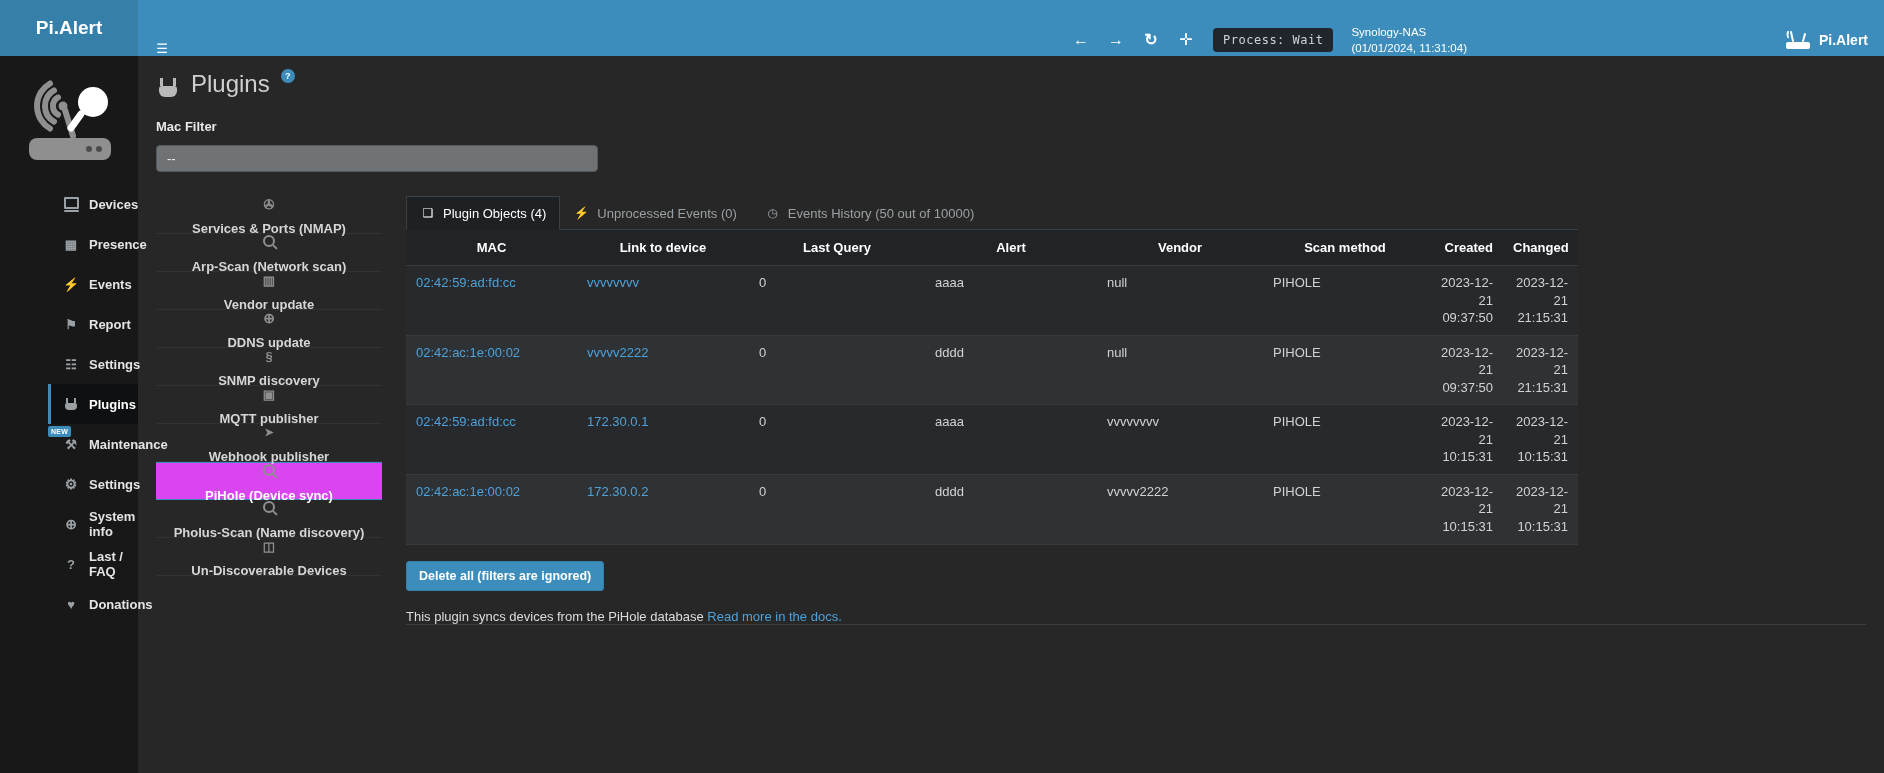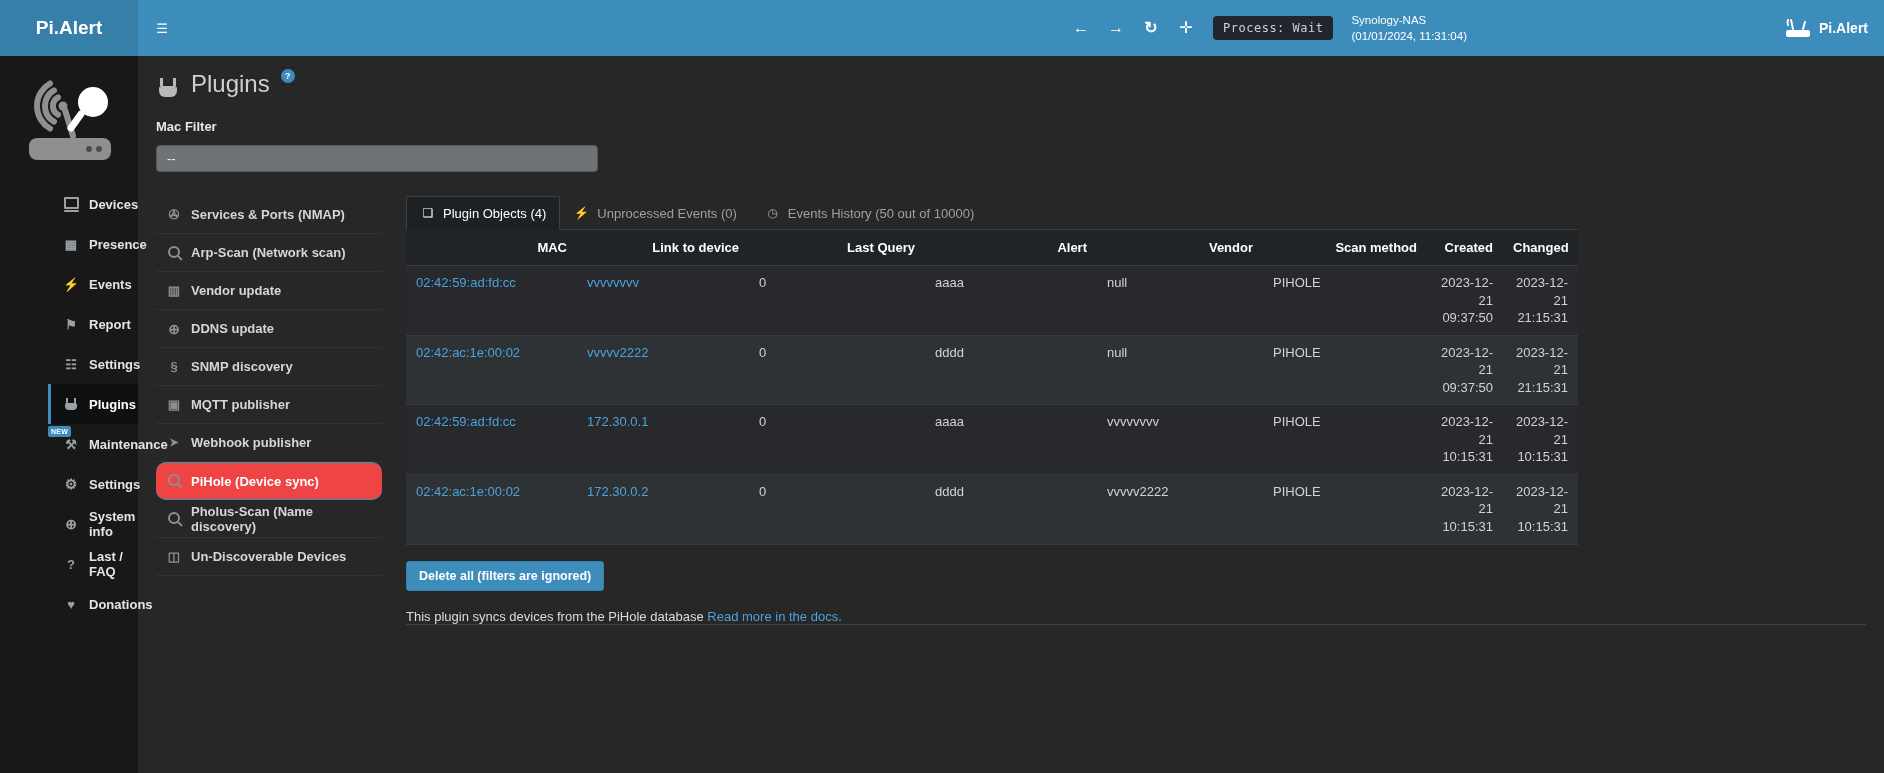--- a/index.html
+++ b/index.html
@@ -4,21 +4,21 @@
 <style>
   * { box-sizing: border-box; margin: 0; padding: 0; }
   html,body { width:1884px; height:773px; overflow:hidden; background:#272727;
               font-family:"Liberation Sans", sans-serif; }
   .app { width:1884px; height:773px; display:flex; flex-direction:column; }
 
   
   .topbar { height:56px; display:flex; flex:none; }
   .brand-box { width:138px; background:#367fa9; color:#fff; font-size:19px; font-weight:700;
                display:flex; align-items:center; justify-content:center; cursor:pointer; }
-  .topbar-main { flex:1; background:#3c8dbc; display:flex; align-items:center; padding:0 16px; }
+  .topbar-main { flex:1; background:#3c8dbc; display:flex; align-items:flex-end; padding:0 16px; }
   .topbar-main .icon { color:#fff; }
   .menu-btn { font-size:17px; cursor:pointer; }
   .top-right { margin-left:auto; display:flex; align-items:center; gap:18px; }
   .nav-arrows { display:flex; align-items:center; gap:17px; }
   .nav-arrows .icon { font-size:16px; cursor:pointer; width:18px; height:18px; }
   .process-badge { font-family:"DejaVu Sans Mono", monospace; font-size:12px; background:#20262b;
                    color:#ced3d7; padding:5px 10px; border-radius:4px; letter-spacing:.5px; white-space:nowrap; }
   .host-info { color:#fff; font-size:11.5px; line-height:1.4; white-space:nowrap; }
   .brand-right { display:flex; align-items:center; gap:8px; margin-left:300px; color:#fff;
                  font-weight:700; font-size:14px; cursor:pointer; }
@@ -49,34 +49,34 @@
   .filter-label { display:block; font-size:13px; font-weight:700; color:#e8e8e8; margin-bottom:11px; }
   .filter-input { width:442px; background:#6f7376; border:1px solid #55595c; border-radius:4px;
                   color:#eee; padding:5px 10px; font-size:13px; font-family:inherit; }
 
   .content-row { display:flex; gap:24px; margin-top:24px; align-items:flex-start; }
 
   
   .plugin-nav { width:226px; flex:none; }
   .pn-item { display:flex; align-items:center; gap:9px; height:38px; padding:0 10px;
              border-bottom:1px solid #323232; color:#d6d6d6; font-size:13px; font-weight:600;
-             cursor:pointer; text-decoration:none; }
+             cursor:pointer; text-decoration:none;flex-direction:column; }
   .pn-item .icon { color:#8f8f8f; }
-  .pn-item.active { background:#ef4444; border-top:1px solid #3c8dbc; border-bottom:1px solid #3c8dbc; color:#fff;border-radius:10px; }
+  .pn-item.active { background:#d946ef; border-top:1px solid #3c8dbc; border-bottom:1px solid #3c8dbc; color:#fff; }
 
   
   .plugin-panel { flex:1; min-width:0; border-bottom:1px solid #3f3f3f; }
   .tabs { display:flex; width:1172px; border-bottom:1px solid #3c4043; }
   .tab { display:flex; align-items:center; gap:7px; padding:8px 13px; color:#9aa0a3; font-size:13px;
          cursor:pointer; border:1px solid transparent; margin-bottom:-1px; text-decoration:none; }
   .tab .icon { font-size:12px; }
   .tab.active { background:#1e2124; color:#fff; border-color:#3c4043; border-bottom-color:#1e2124; }
 
   table.objects { width:1172px; table-layout:fixed; border-collapse:collapse; }
-  table.objects th { padding:10px; text-align:right; font-weight:700; color:#fff; font-size:13px;
+  table.objects th { padding:10px; text-align:center; font-weight:700; color:#fff; font-size:13px;
                      background:#212427; border-bottom:1px solid #3a3d40; }
   table.objects td { padding:8px 10px; vertical-align:top; font-size:13px; color:#d2d2d2;
                      border-bottom:1px solid #383b3e; line-height:1.35; }
   table.objects tbody tr:nth-of-type(odd) td { background:#27292c; }
   table.objects tbody tr:nth-of-type(even) td { background:#2f3235; }
   table.objects th:nth-of-type(7), table.objects th:nth-of-type(8),
   table.objects td:nth-of-type(7), table.objects td:nth-of-type(8) { text-align:right; }
   .cell-link { color:#4da2da; text-decoration:none; cursor:pointer; }
 
   .delete-btn { margin-top:16px; background:#3c8dbc; color:#fff; border:1px solid #367fa9;

